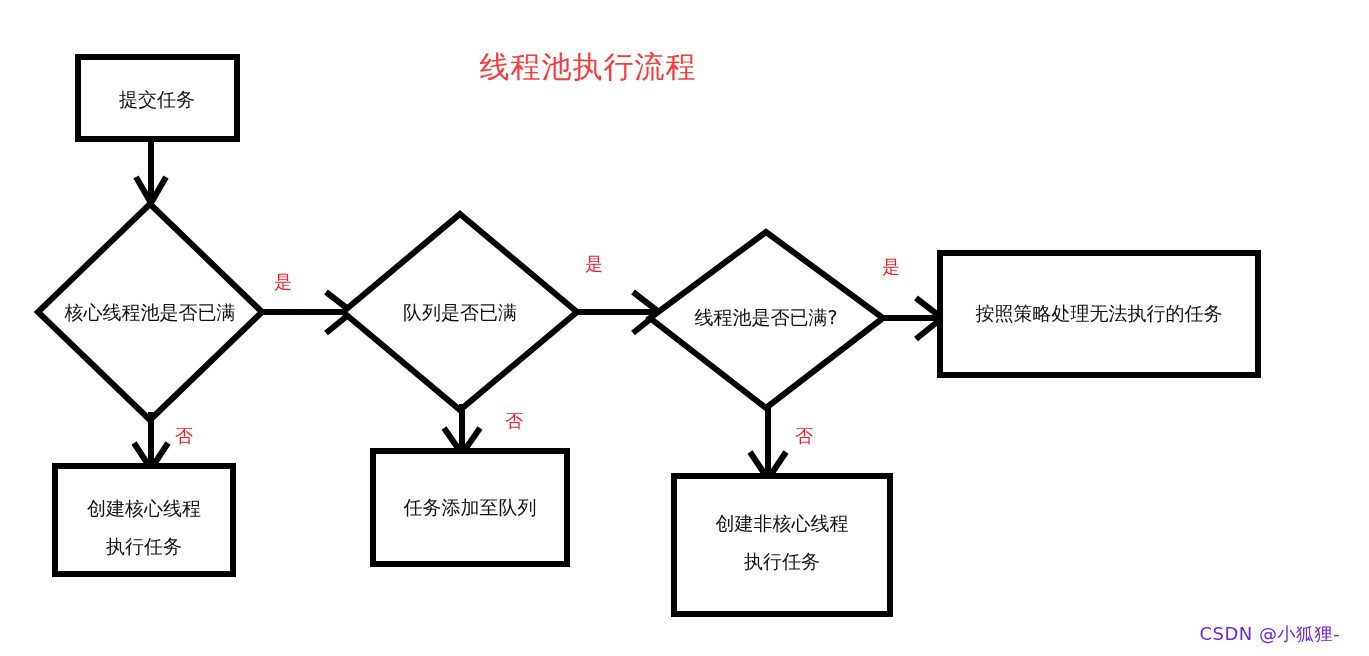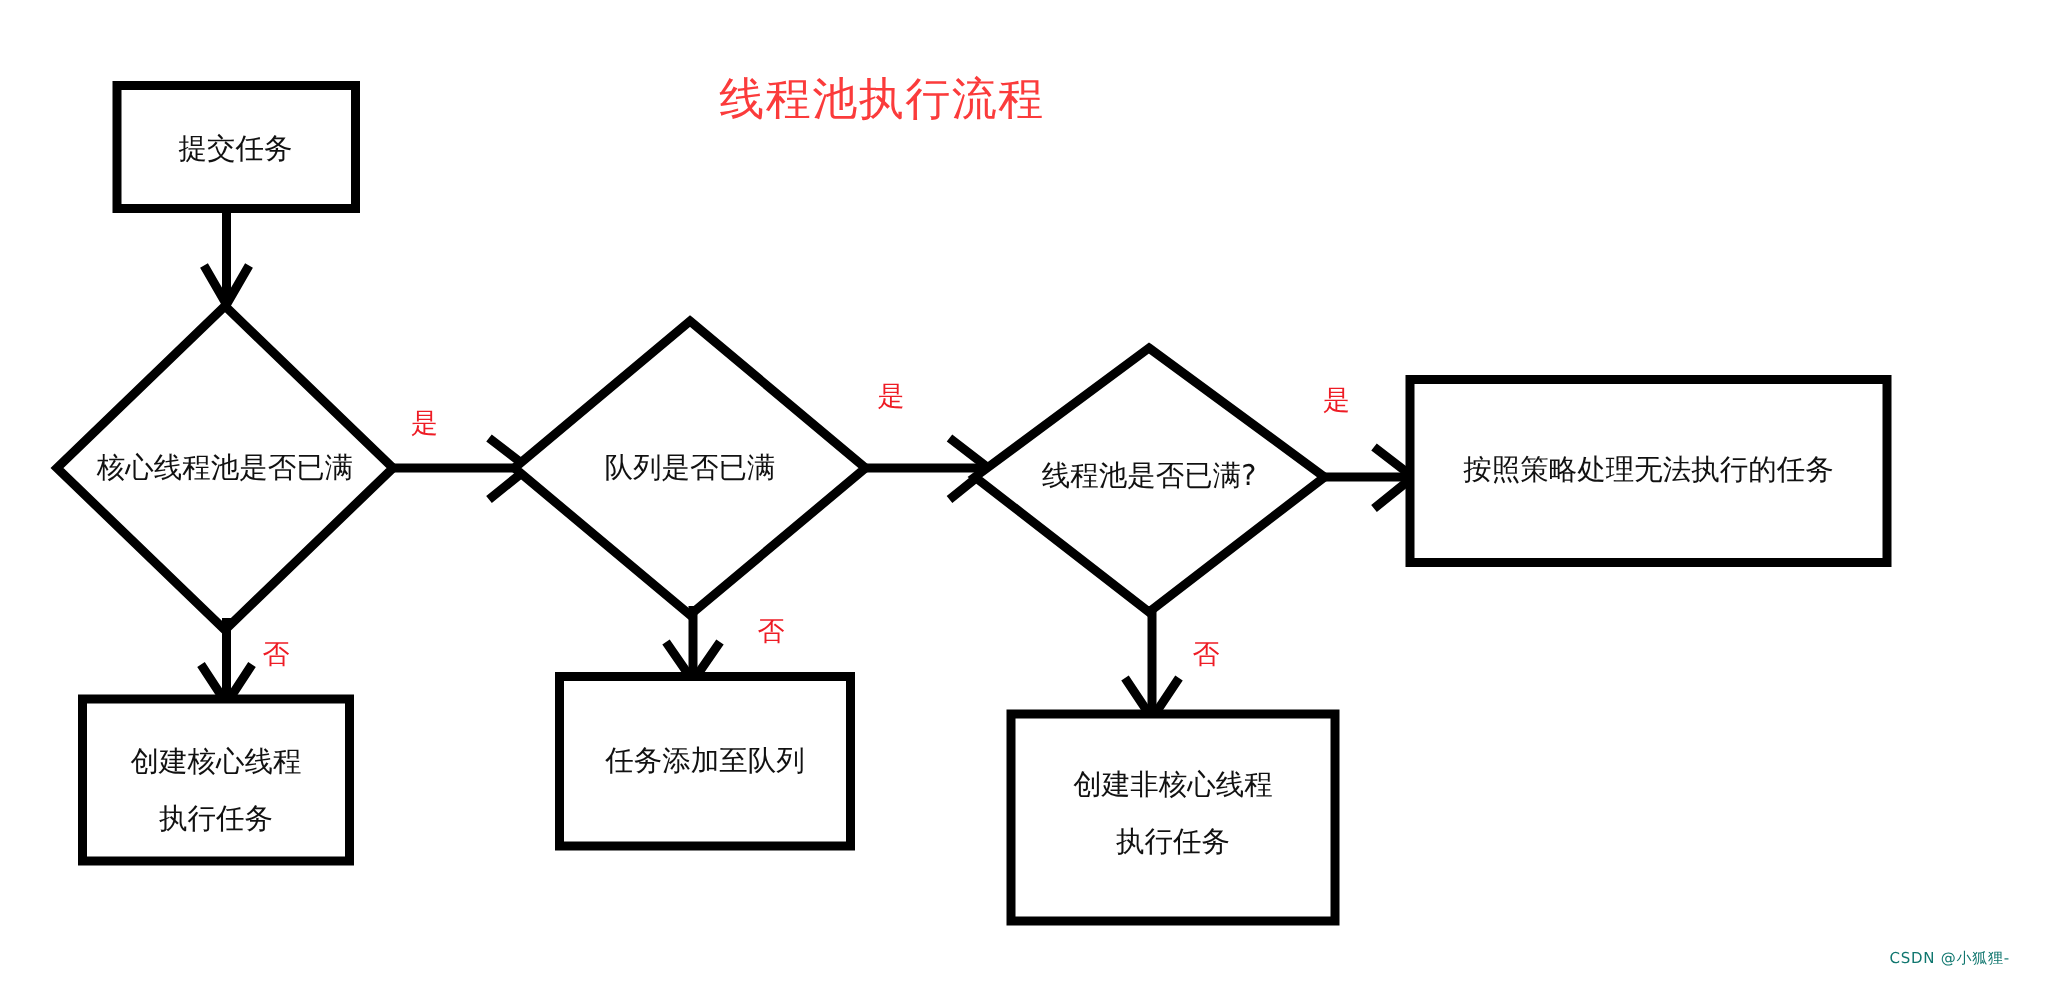--- a/index.html
+++ b/index.html
@@ -66,22 +66,22 @@
     font-size: 18px;
     fill: #ee1c25;
     text-anchor: middle;
     dominant-baseline: middle;
   }
   .watermark {
     position: absolute;
     right: 14px;
     bottom: 10px;
     font-family: "DejaVu Sans", "Liberation Sans", sans-serif;
-    font-size: 10px;
-    color: #0f766e;
+    font-size: 18px;
+    color: #6d28d9;
     letter-spacing: 0.5px;
     user-select: none;
   }
 </style>
 </head>
 <body>
 
 <div id="diagram-root">
 
   <svg class="flow" viewBox="0 0 1369 656">

